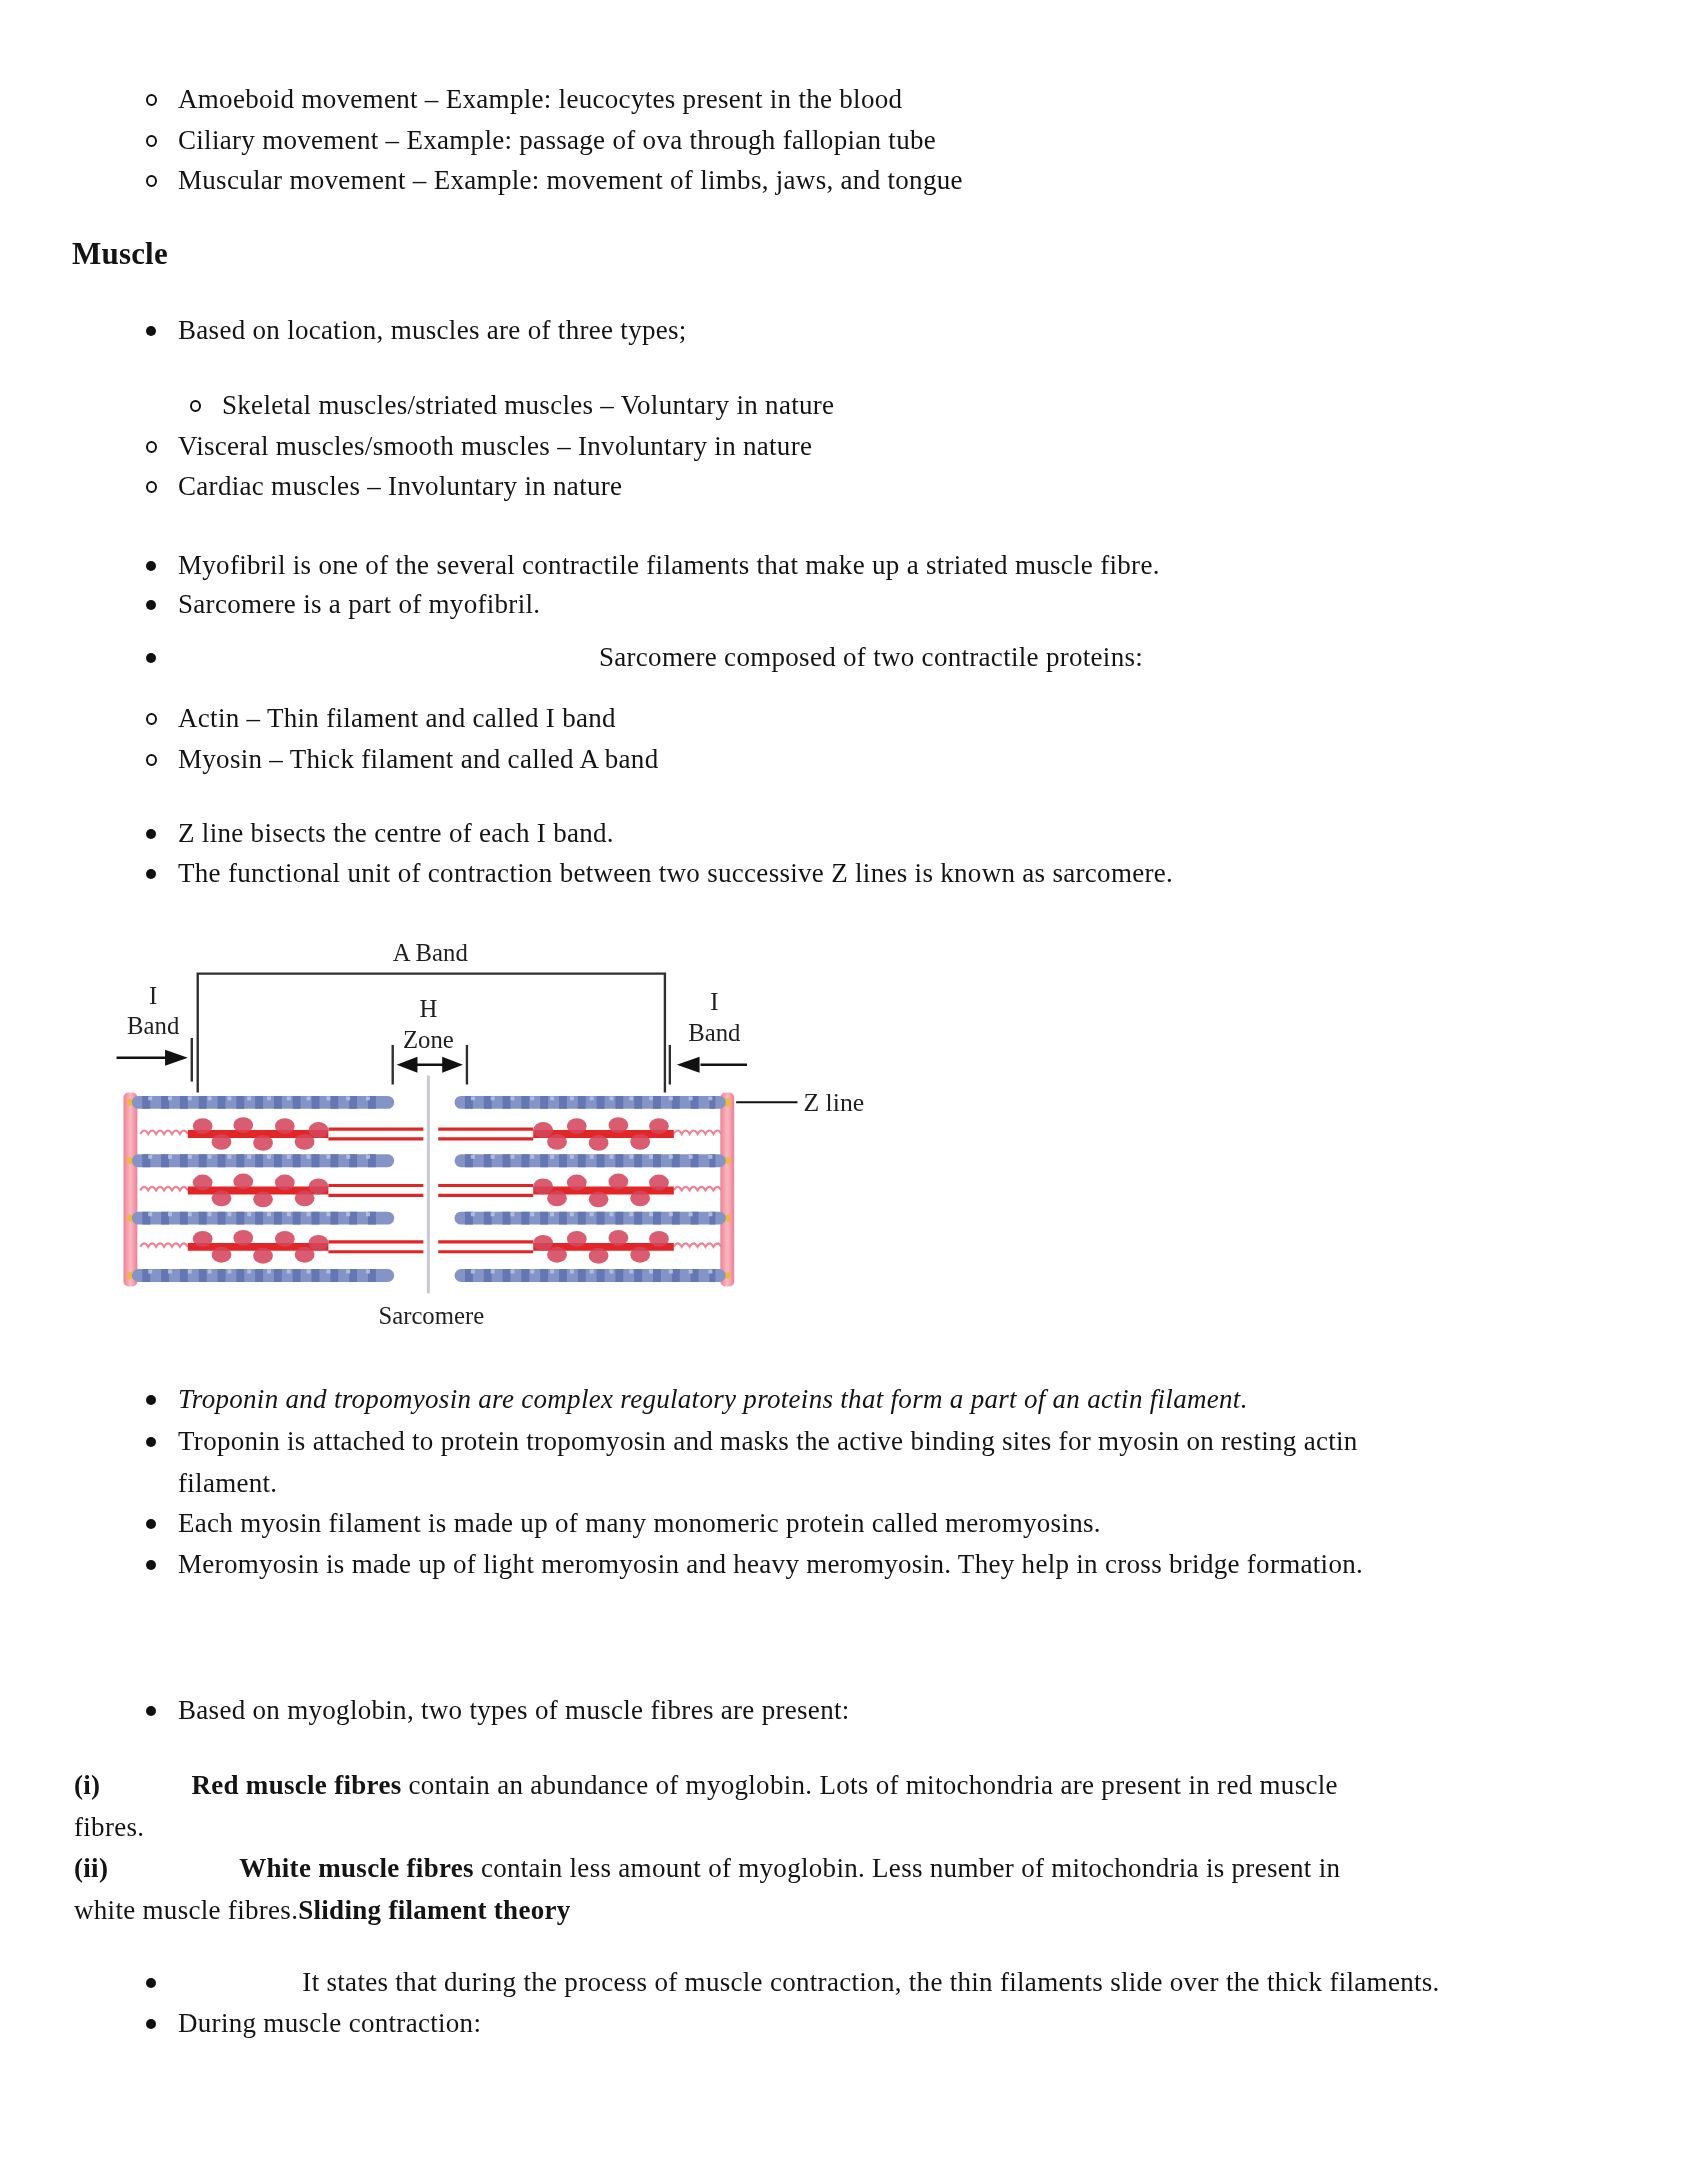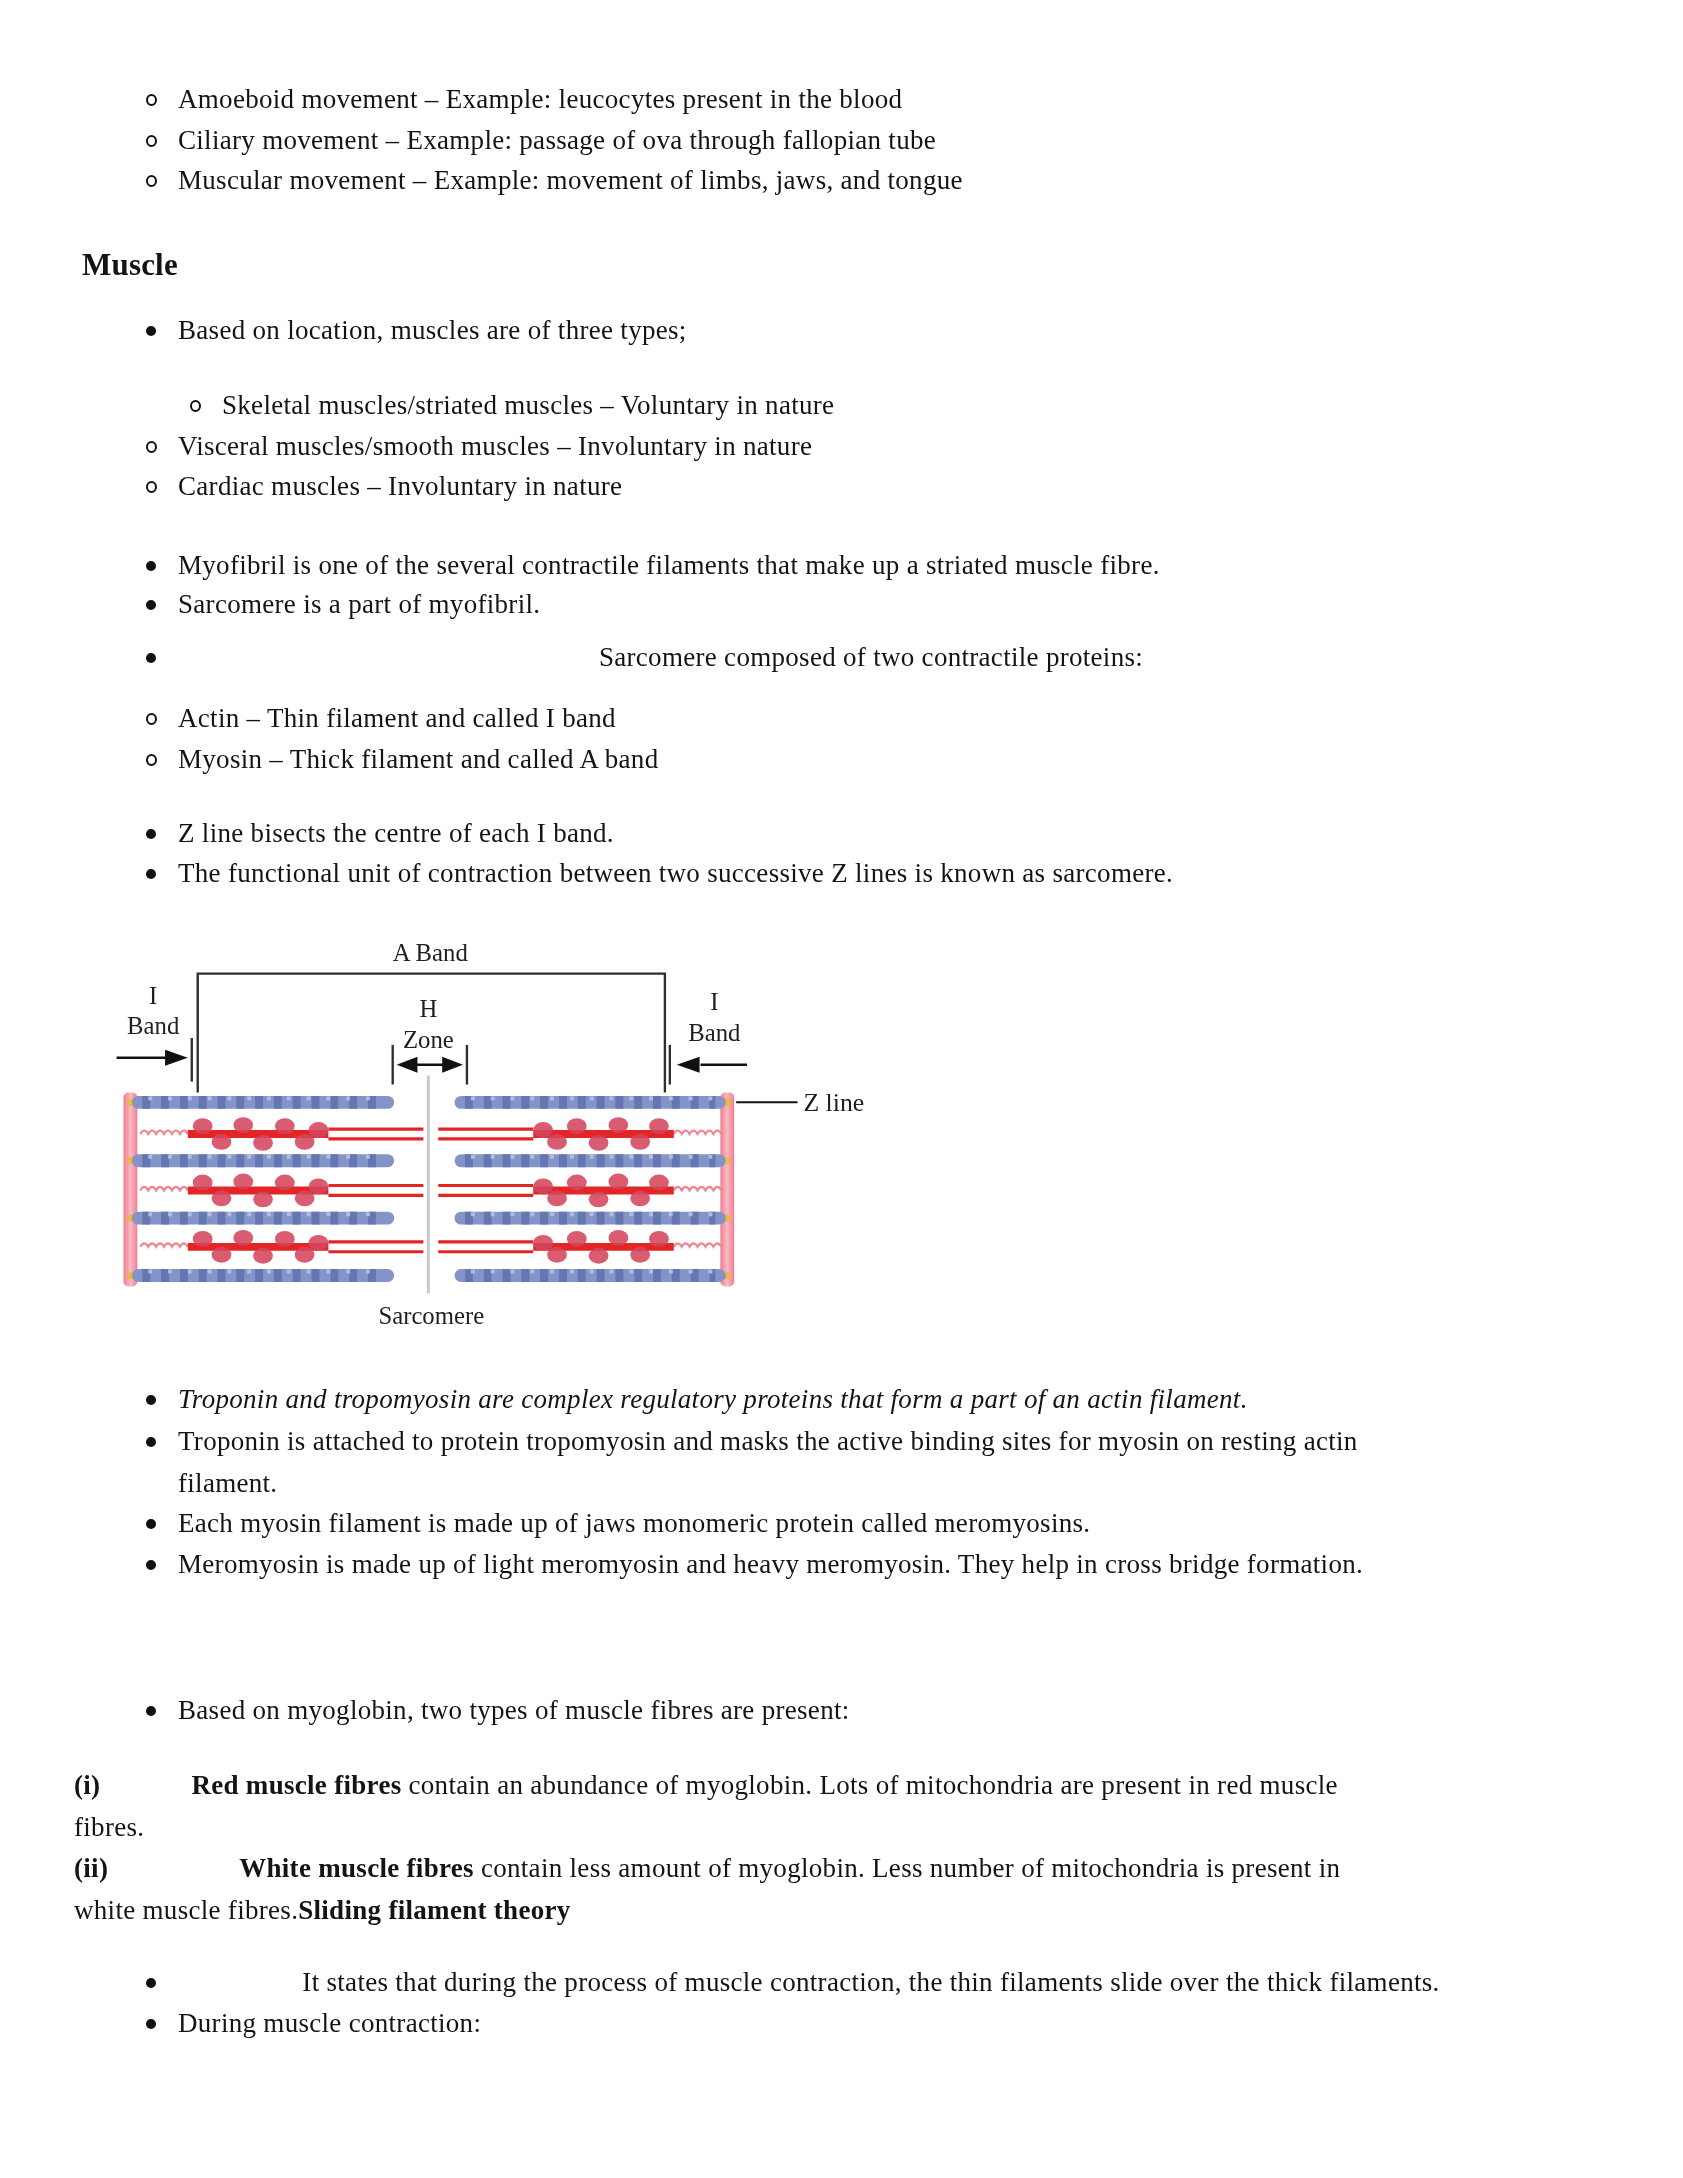--- a/index.html
+++ b/index.html
@@ -7,21 +7,21 @@
     width:1683px;height:2178px;background:#ffffff;
     font-family:"Liberation Serif","DejaVu Serif",serif;
     color:#141414;overflow:hidden;position:relative;
   }
   #page{position:absolute;left:0;top:0;width:1683px;height:2178px;background:#ffffff;}
   .line{
     position:absolute;left:178px;width:1386px;
     font-size:27px;line-height:42px;letter-spacing:0.3px;
     color:#141414;
   }
-  .line.h{left:82px;font-size:31px;font-weight:bold;letter-spacing:0.2px;margin-top:11px;}
+  .line.h{left:72px;font-size:31px;font-weight:bold;letter-spacing:0.2px;}
   .line.para{left:74px;width:1515px;}
   .bold{font-weight:bold;}
   .tab{display:inline-block;height:1px;}
   .marker{position:absolute;left:-32px;display:block;}
   .marker.b1{top:17px;width:10px;height:10px;border-radius:50%;background:#101010;}
   .marker.b2{top:16px;width:9px;height:10px;border-radius:50%;border:2.4px solid #101010;background:transparent;box-sizing:border-box;width:11px;height:12px;}
   #diagram{position:absolute;left:74px;top:931px;}
   svg text{font-family:"Liberation Serif","DejaVu Serif",serif;}
 </style>
 </head>
@@ -194,21 +194,21 @@
     <div class="line b2" style="top: 465px;"><span class="marker b2"></span><span>Cardiac muscles – Involuntary in nature</span></div>
     <div class="line b1" style="top: 544px;"><span class="marker b1"></span><span>Myofibril is one of the several contractile filaments that make up a striated muscle fibre.</span></div>
     <div class="line b1" style="top: 583px;"><span class="marker b1"></span><span>Sarcomere is a part of myofibril.</span></div>
     <div class="line b1" style="top: 636px; text-align: center;"><span class="marker b1"></span><span>Sarcomere composed of two contractile proteins:</span></div>
     <div class="line b2" style="top: 697px;"><span class="marker b2"></span><span>Actin – Thin filament and called I band</span></div>
     <div class="line b2" style="top: 738px;"><span class="marker b2"></span><span>Myosin – Thick filament and called A band</span></div>
     <div class="line b1" style="top: 812px;"><span class="marker b1"></span><span>Z line bisects the centre of each I band.</span></div>
     <div class="line b1" style="top: 852px;"><span class="marker b1"></span><span>The functional unit of contraction between two successive Z lines is known as sarcomere.</span></div>
     <div class="line b1" style="top: 1378px; font-style: italic;"><span class="marker b1"></span><span>Troponin and tropomyosin are complex regulatory proteins that form a part of an actin filament.</span></div>
     <div class="line b1" style="top: 1420px;"><span class="marker b1"></span><span>Troponin is attached to protein tropomyosin and masks the active binding sites for myosin on resting actin</span><br><span>filament.</span></div>
-    <div class="line b1" style="top: 1502px;"><span class="marker b1"></span><span>Each myosin filament is made up of jaws monomeric protein called meromyosins.</span></div>
+    <div class="line b1" style="top: 1502px;"><span class="marker b1"></span><span>Each myosin filament is made up of many monomeric protein called meromyosins.</span></div>
     <div class="line b1" style="top: 1543px;"><span class="marker b1"></span><span>Meromyosin is made up of light meromyosin and heavy meromyosin. They help in cross bridge formation.</span></div>
     <div class="line b1" style="top: 1689px;"><span class="marker b1"></span><span>Based on myoglobin, two types of muscle fibres are present:</span></div>
     <div class="line para" style="top: 1764px;"><span class="bold">(i)</span><span class="tab" style="width: 91px;"></span><span class="bold">Red muscle fibres</span><span> contain an abundance of myoglobin. Lots of mitochondria are present in red muscle</span><br><span>fibres.</span></div>
     <div class="line para" style="top: 1847px;"><span class="bold">(ii)</span><span class="tab" style="width: 131px;"></span><span class="bold">White muscle fibres</span><span> contain less amount of myoglobin. Less number of mitochondria is present in</span><br><span>white muscle fibres.</span><span class="bold">Sliding filament theory</span></div>
     <div class="line b1" style="top: 1961px; text-align: center;"><span class="marker b1"></span><span>It states that during the process of muscle contraction, the thin filaments slide over the thick filaments.</span></div>
     <div class="line b1" style="top: 2002px;"><span class="marker b1"></span><span>During muscle contraction:</span></div>
   </div>
 
 
 </body></html>

